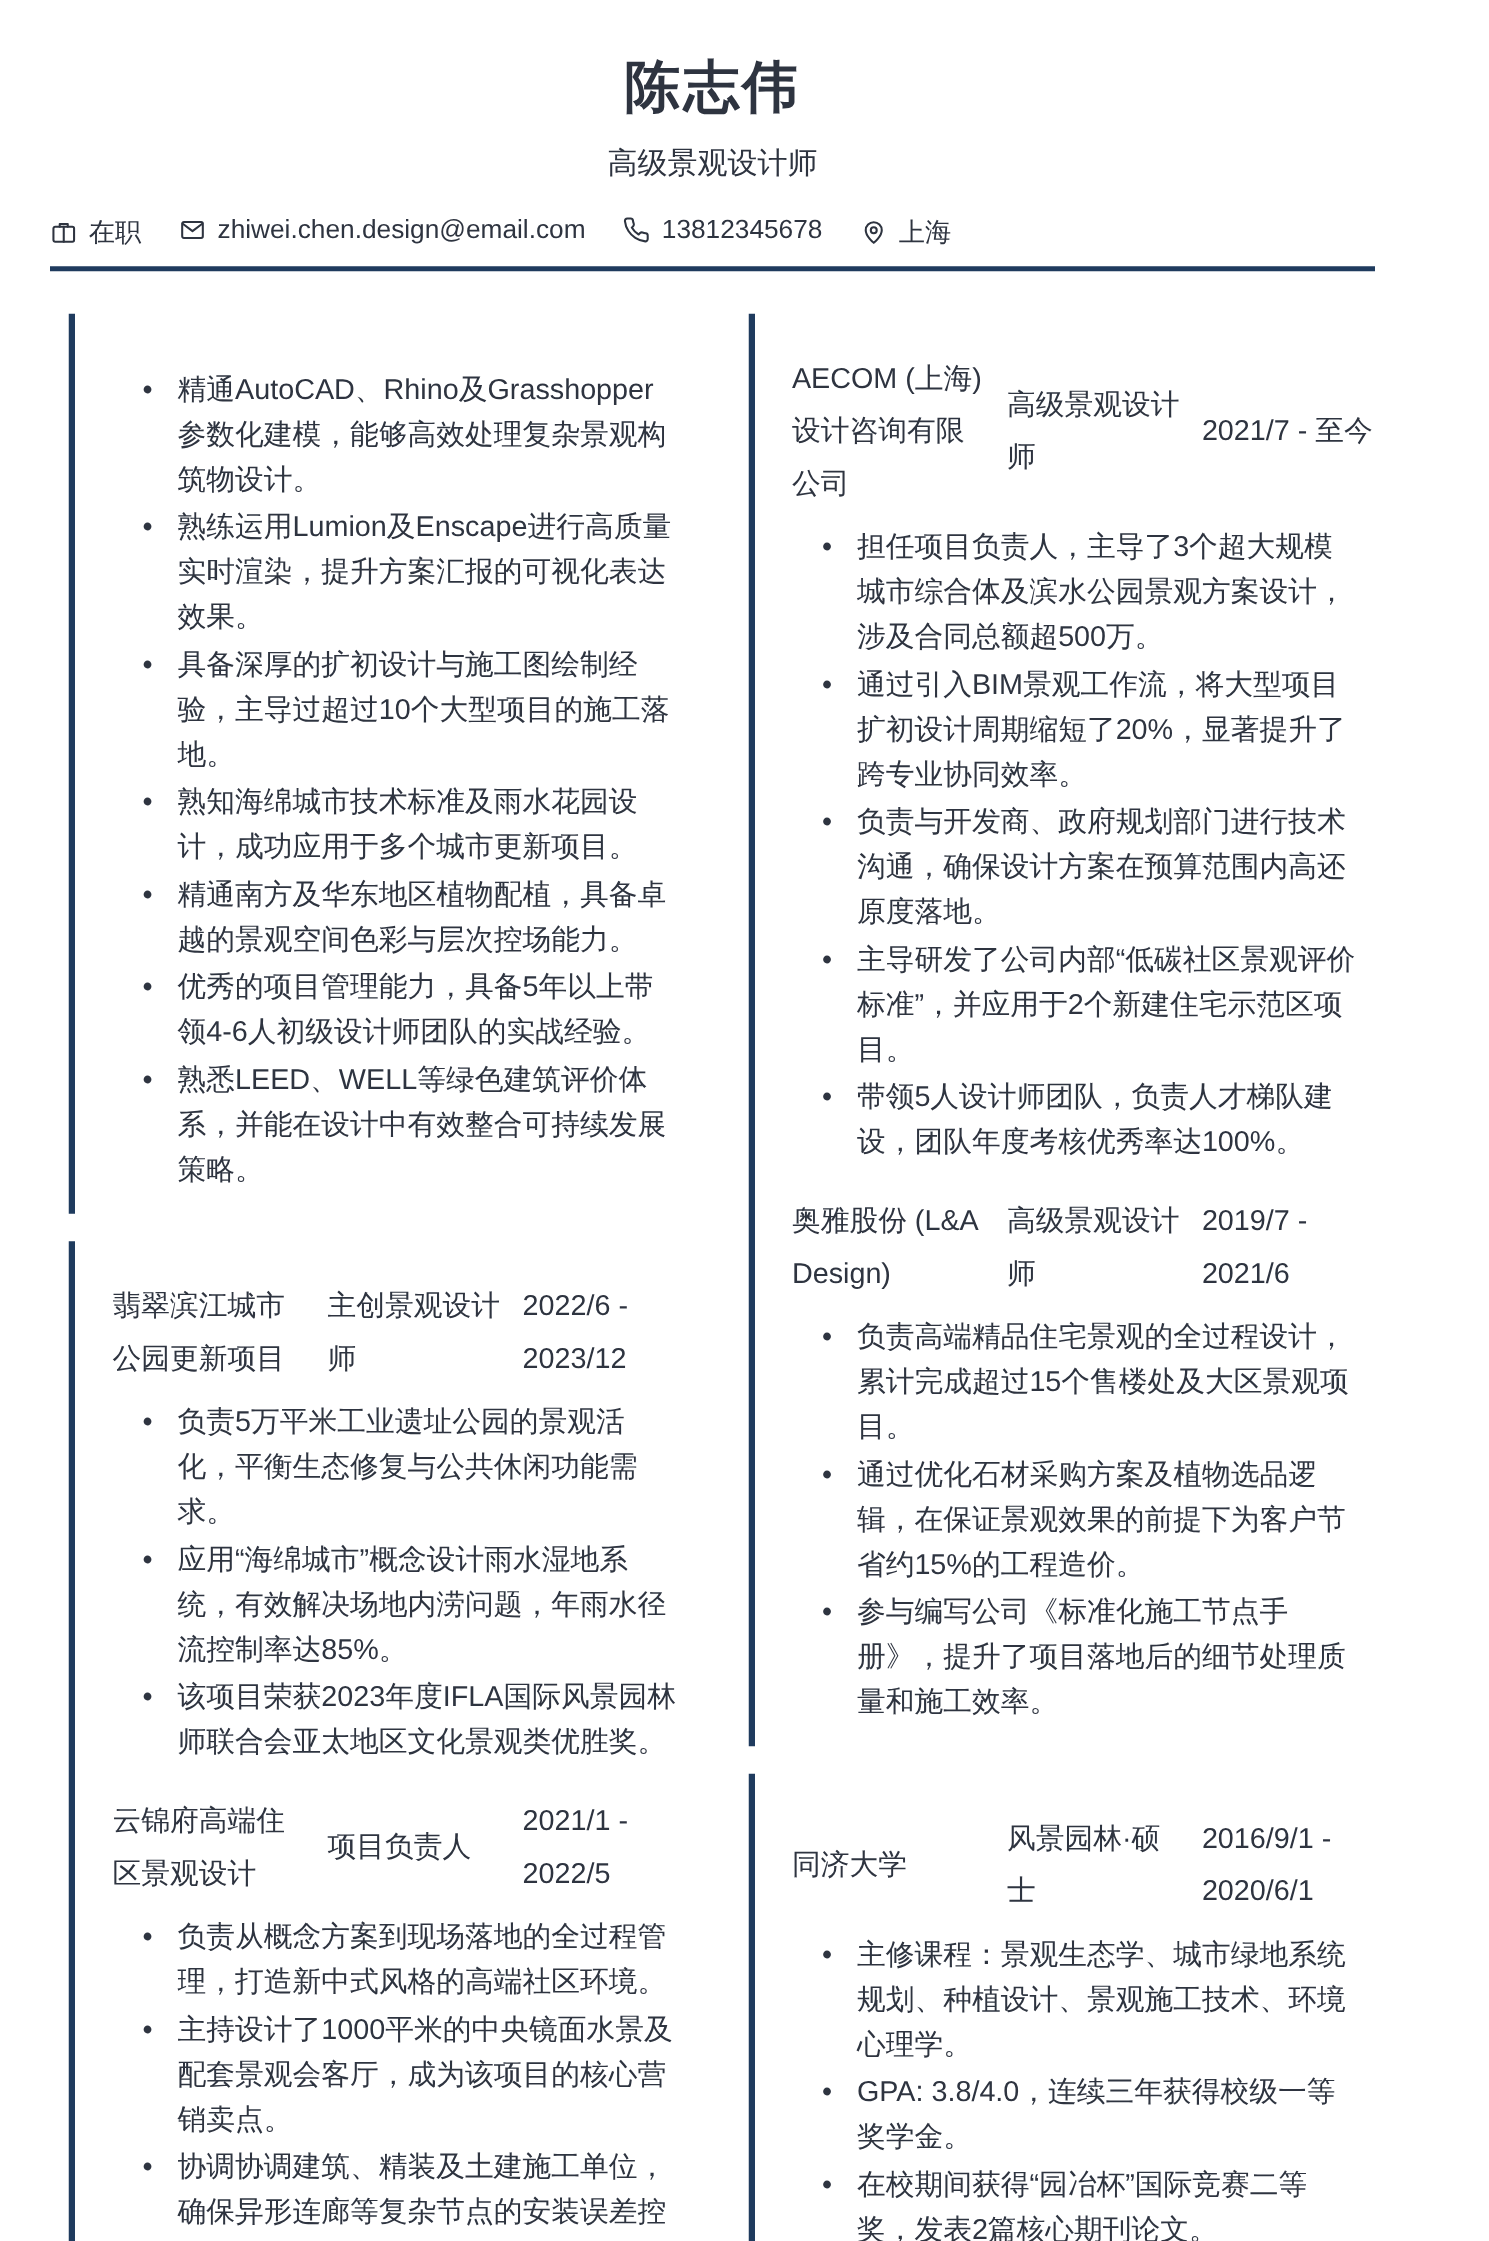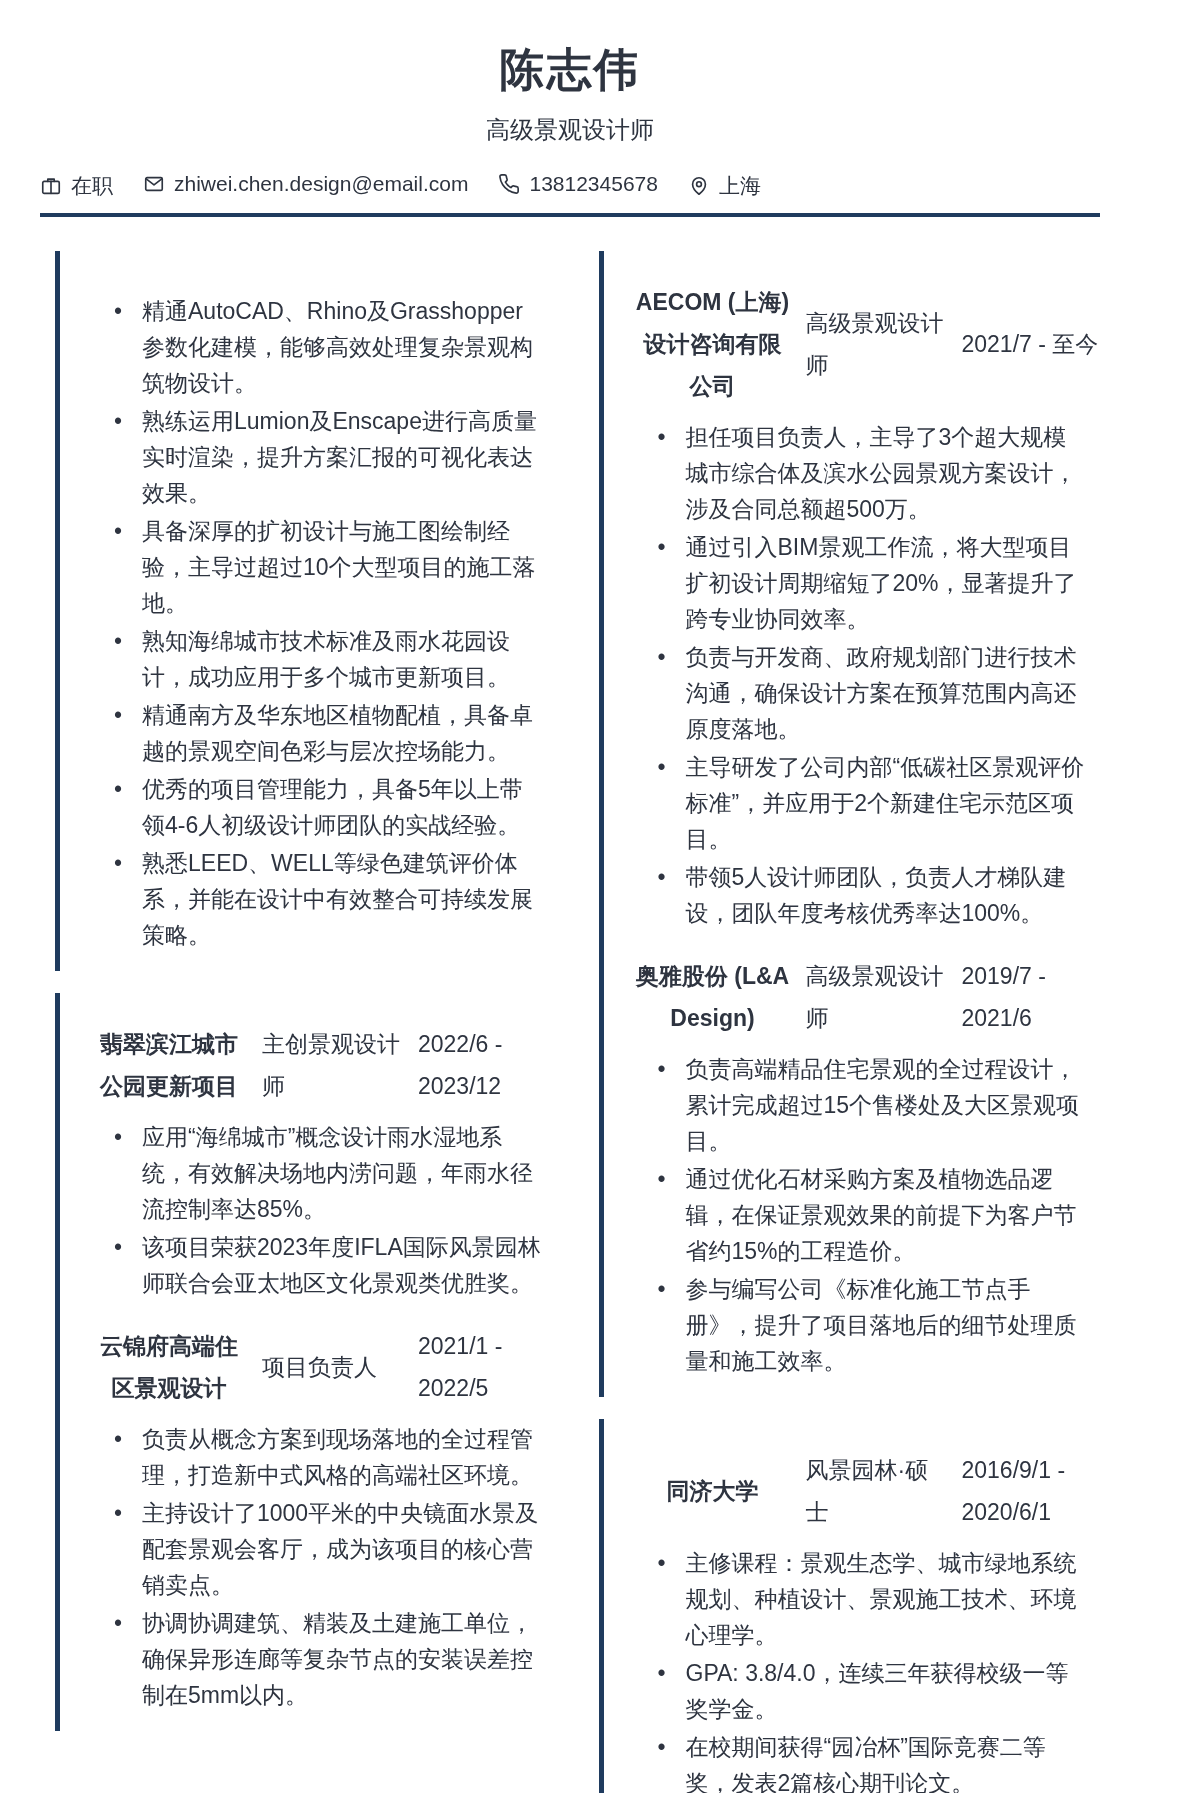--- a/index.html
+++ b/index.html
@@ -31,21 +31,21 @@
   
   ul.bullets{list-style:none;margin:12px;padding:0;}
   ul.bullets li{position:relative;padding-left:40px;margin-bottom:2px;line-height:36px;}
   ul.bullets li::before{content:"\2022";position:absolute;left:12px;top:0;}
   
   .entry + .entry{margin-top:24px;}
   .entry-header{
     display:grid;grid-template-columns:158px 142px 1fr;column-gap:14px;
     align-items:center;line-height:42px;margin-bottom:12px;
   }
-  .entry-title{font-weight:700;text-align:center;}
+  .entry-title{font-weight:400;}
   .entry-role{}
   .entry-date{font-size:23px;}
 </style>
 </head>
 <body>
 
 <div class="page">
   <div>
     <div class="name">陈志伟</div>
     <div class="subtitle">高级景观设计师</div>
@@ -104,20 +104,21 @@
           </ul>
         </div>
         <div class="section">
           <div class="entry">
             <div class="entry-header">
               <div class="entry-title">翡翠滨江城市公园更新项目</div>
               <div class="entry-role">主创景观设计师</div>
               <div class="entry-date">2022/6 - 2023/12</div>
             </div>
             <ul class="bullets">
+              <li>负责5万平米工业遗址公园的景观活化，平衡生态修复与公共休闲功能需求。</li>
               <li>应用“海绵城市”概念设计雨水湿地系统，有效解决场地内涝问题，年雨水径流控制率达85%。</li>
               <li>该项目荣获2023年度IFLA国际风景园林师联合会亚太地区文化景观类优胜奖。</li>
             </ul>
           </div>
           <div class="entry">
             <div class="entry-header">
               <div class="entry-title">云锦府高端住区景观设计</div>
               <div class="entry-role">项目负责人</div>
               <div class="entry-date">2021/1 - 2022/5</div>
             </div>

